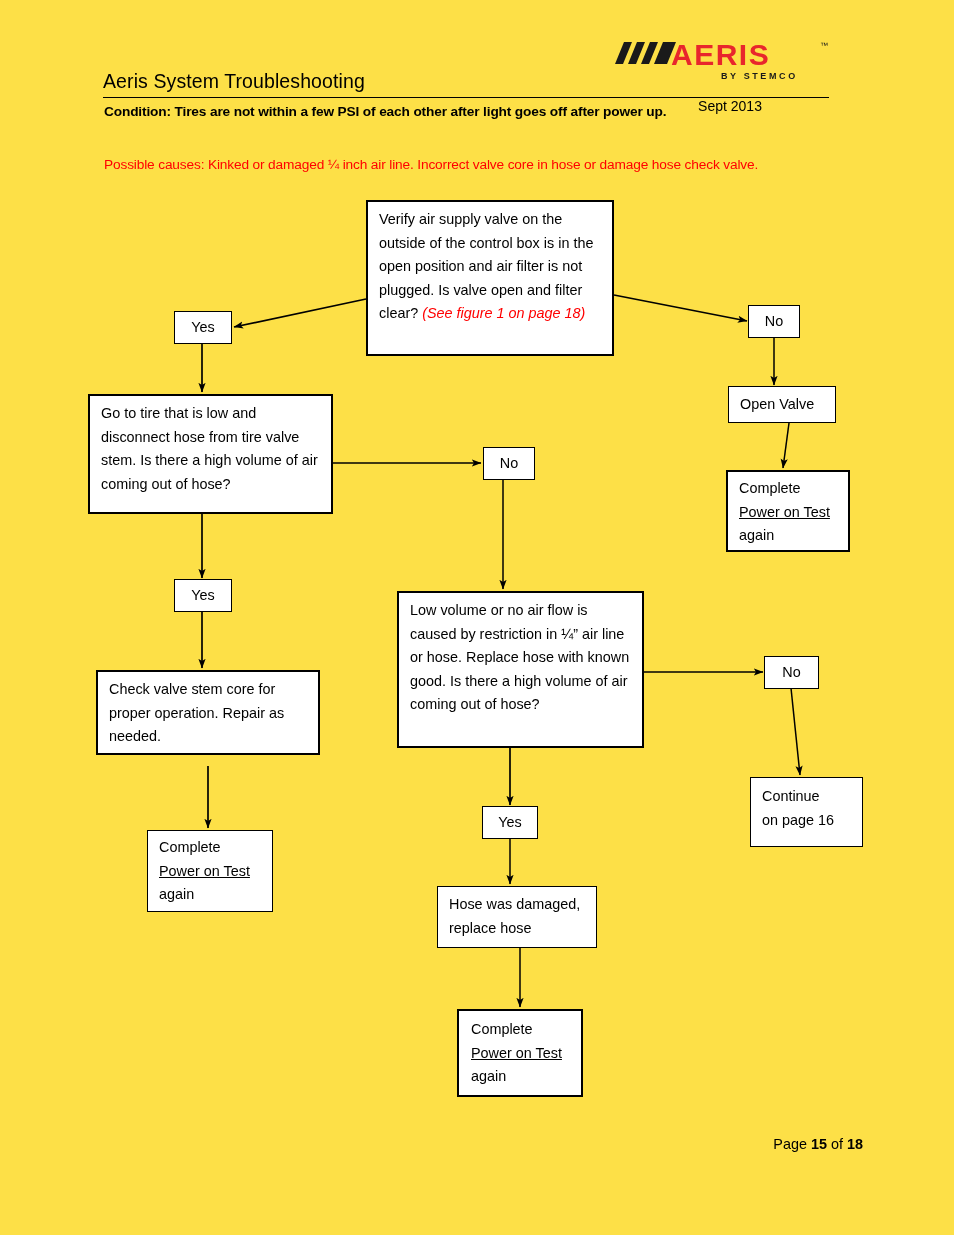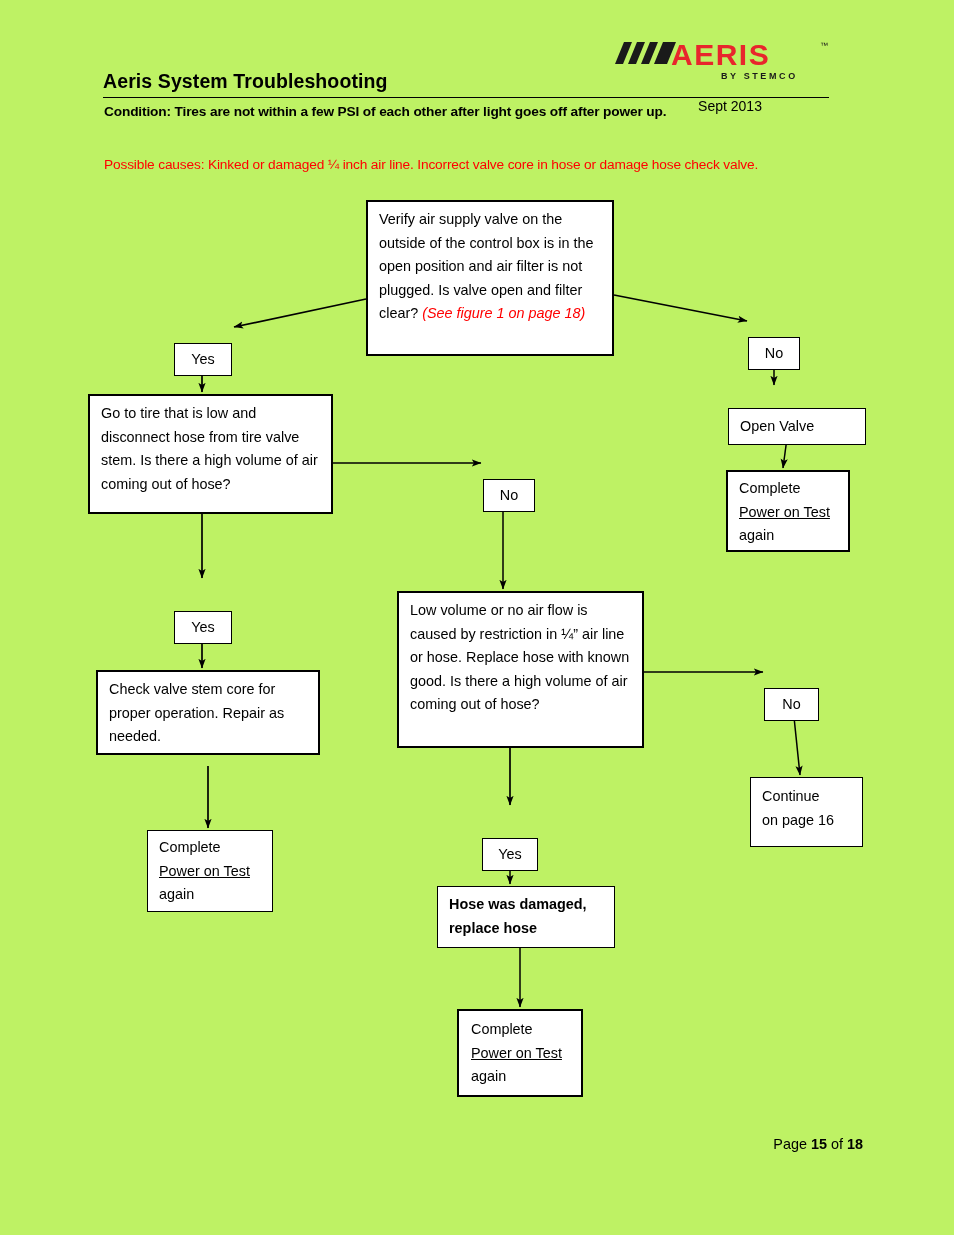--- a/index.html
+++ b/index.html
@@ -10,38 +10,38 @@
   }
   body {
     font-family: "Liberation Sans", sans-serif;
     color: #000000;
   }
   #page {
     position: relative;
     width: 954px;
     height: 1235px;
     overflow: hidden;
-    background: #bef264;
+    background: #fde047;
   }
 
   
   #logo {
     position: absolute;
     left: 613px;
     top: 38px;
     width: 225px;
     height: 46px;
   }
   #page-title {
     position: absolute;
     left: 103px;
     top: 70px;
     width: 726px;
     font-size: 19.5px;
-    font-weight: bold;
+    font-weight: normal;
     letter-spacing: 0.1px;
     padding-bottom: 4px;
     border-bottom: 1.6px solid #000;
     white-space: nowrap;
   }
   #doc-date {
     position: absolute;
     left: 560px;
     top: 98px;
     width: 340px;
@@ -81,21 +81,20 @@
   .node.thin  { border-width: 1.2px; }
   .node .txt {
     display: block;
     padding: 6px 11px 6px 11px;
   }
   .node.label {
     display: flex;
     align-items: center;
     justify-content: center;
     text-align: right;
-    margin-top: 32px;
   }
   .node.label .txt { padding: 0; }
   .uline { text-decoration: underline; }
   .redital { color: #ff0000; font-style: italic; }
 
   
   #connectors {
     position: absolute;
     left: 0;
     top: 0;
@@ -182,21 +181,21 @@
   </div>
 
   <div class="node label" style="left:174px; top:311px; width:58px; height:33px;">
     <span class="txt">Yes</span>
   </div>
 
   <div class="node label" style="left:748px; top:305px; width:52px; height:33px;">
     <span class="txt">No</span>
   </div>
 
-  <div class="node thin" style="left:728px; top:408px; width:138px; height:37px;">
+  <div class="node thin" style="left:728px; top:386px; width:108px; height:37px;">
     <span class="txt" style="padding:6px 0 0 11px;">Open Valve</span>
   </div>
 
   <div class="node thick" style="left:726px; top:470px; width:124px; height:82px;">
     <span class="txt" style="padding:5px 0 0 11px;">
       <span style="display:block;">Complete</span>
       <span class="uline" style="display:block;">Power on Test</span>
       <span style="display:block;">again</span>
     </span>
   </div>
@@ -237,21 +236,21 @@
     <span class="txt" style="padding:7px 0 0 11px;">
       <span style="display:block;">Continue</span>
       <span style="display:block;">on page 16</span>
     </span>
   </div>
 
   <div class="node label" style="left:482px; top:806px; width:56px; height:33px;">
     <span class="txt">Yes</span>
   </div>
 
-  <div class="node thin" style="left:437px; top:886px; width:178px; height:62px;font-weight:bold;">
+  <div class="node thin" style="left:437px; top:886px; width:160px; height:62px;">
     <span class="txt">Hose was damaged, replace hose</span>
   </div>
 
   <div class="node thick" style="left:457px; top:1009px; width:126px; height:88px;">
     <span class="txt" style="padding:7px 0 0 12px;">
       <span style="display:block;">Complete</span>
       <span class="uline" style="display:block;">Power on Test</span>
       <span style="display:block;">again</span>
     </span>
   </div>

